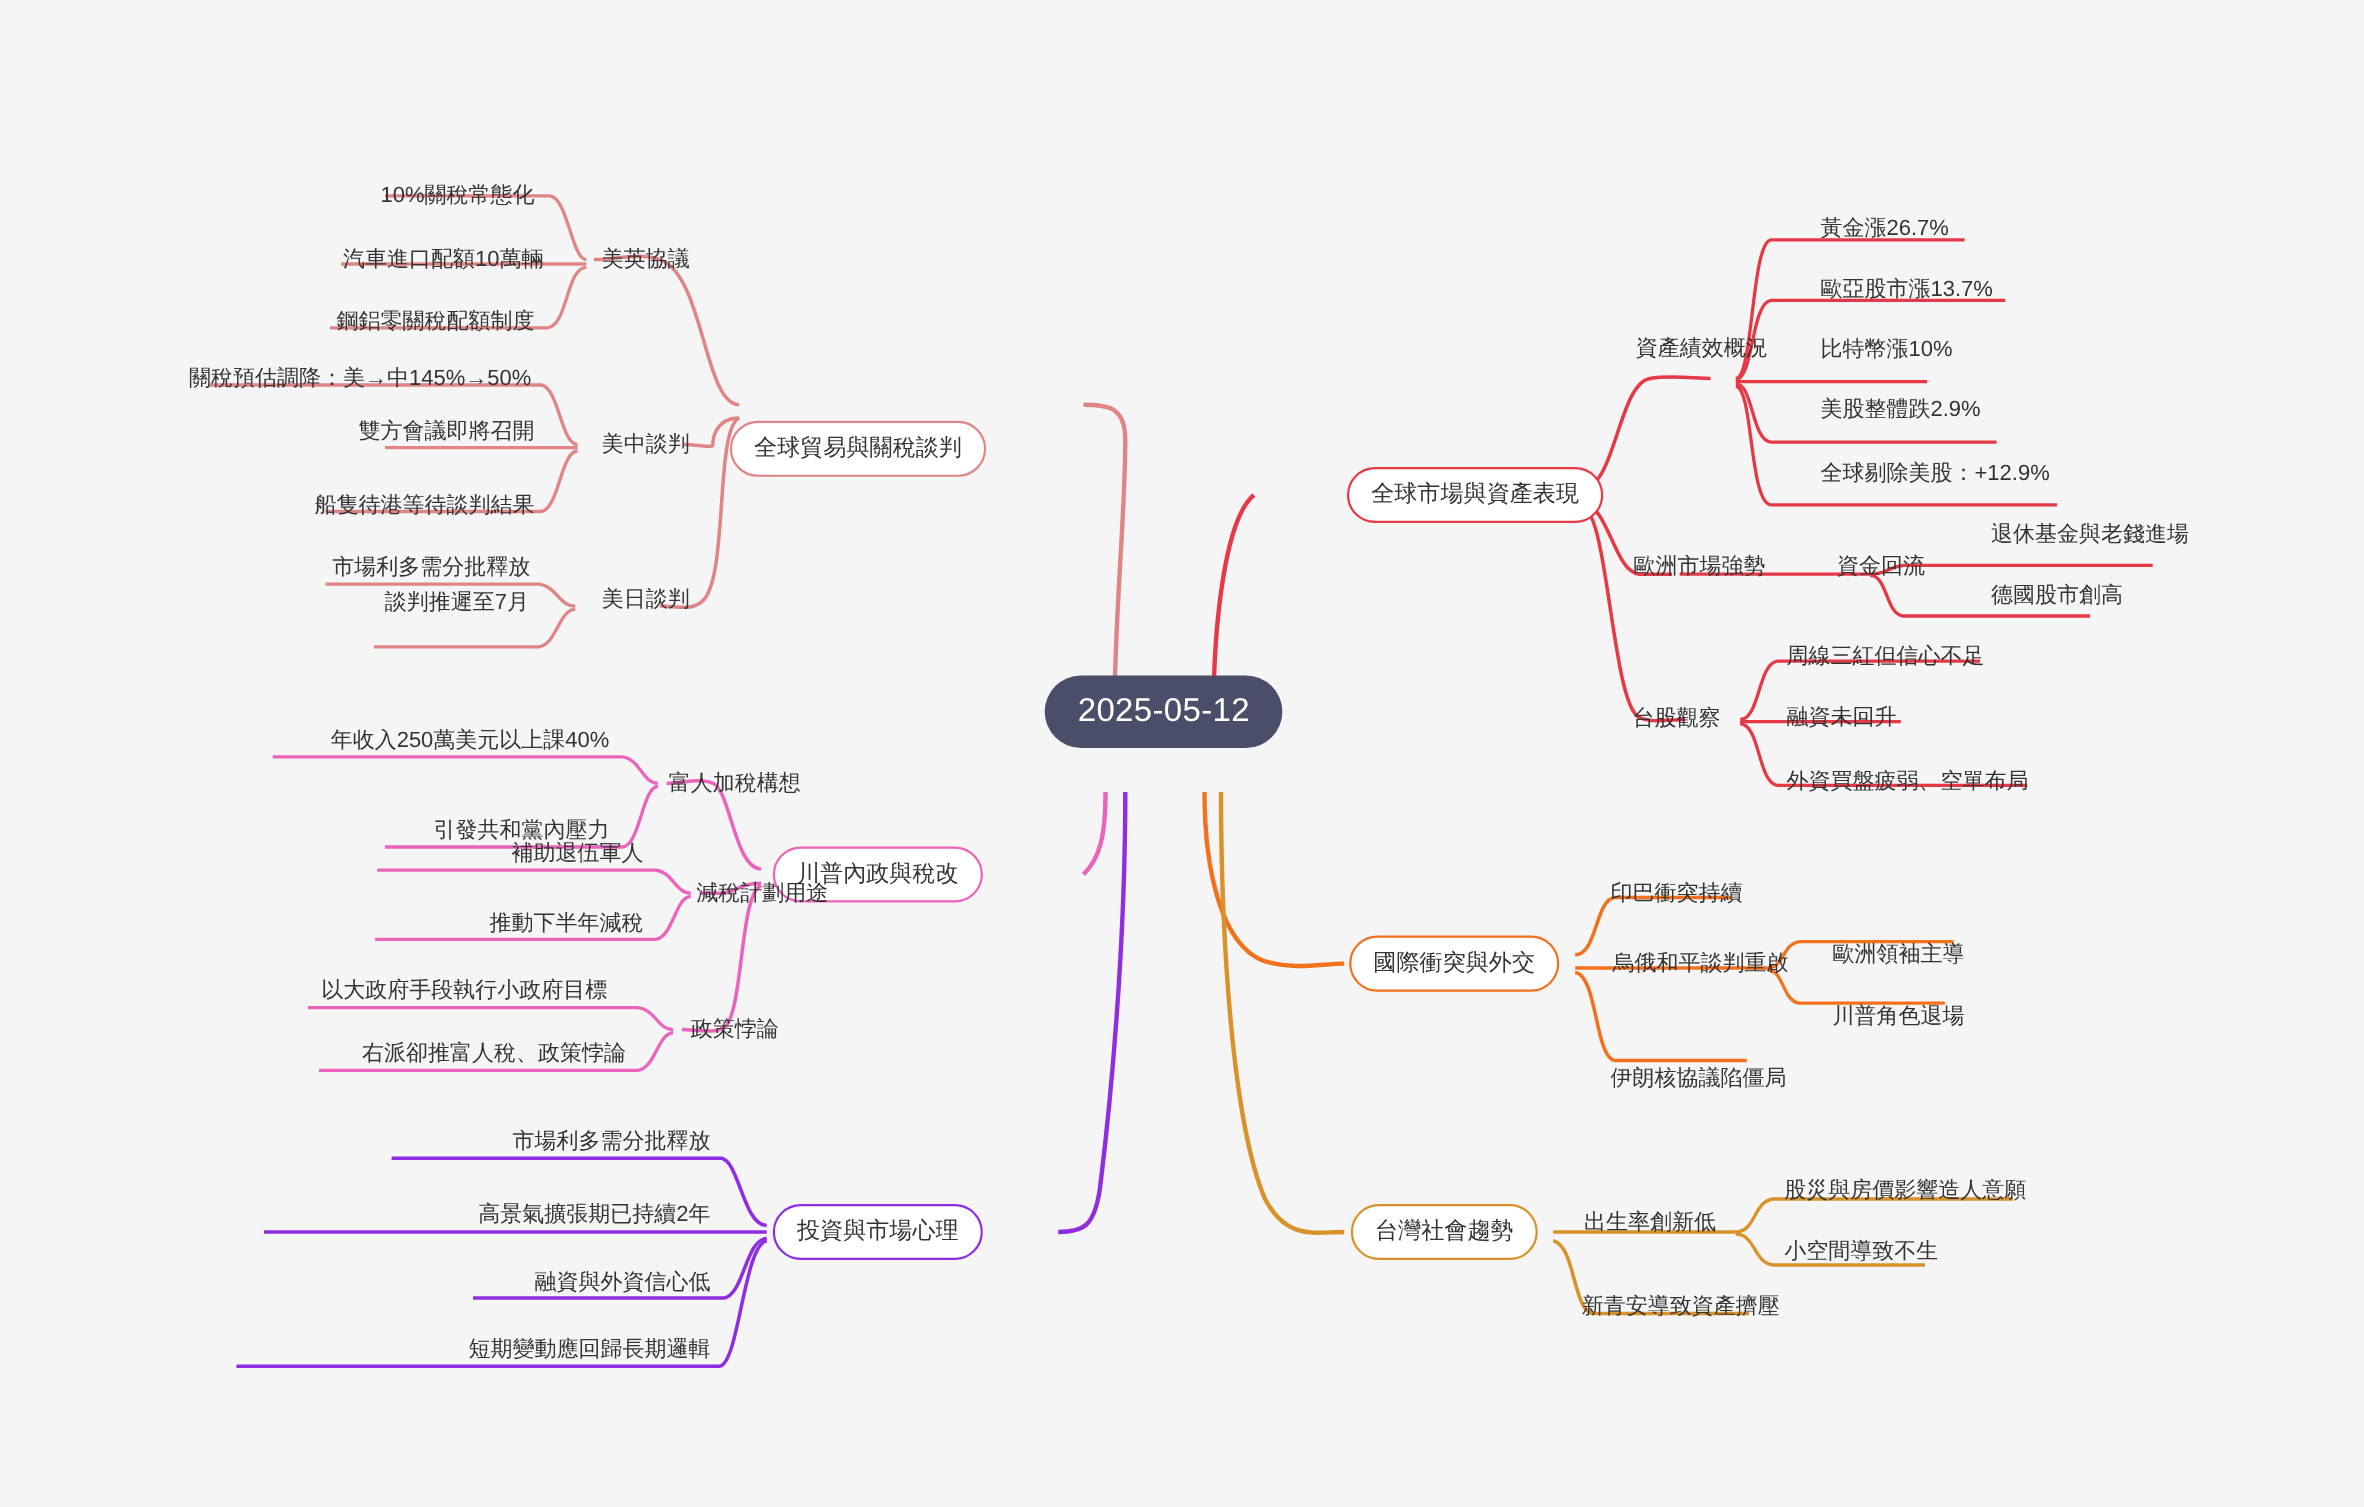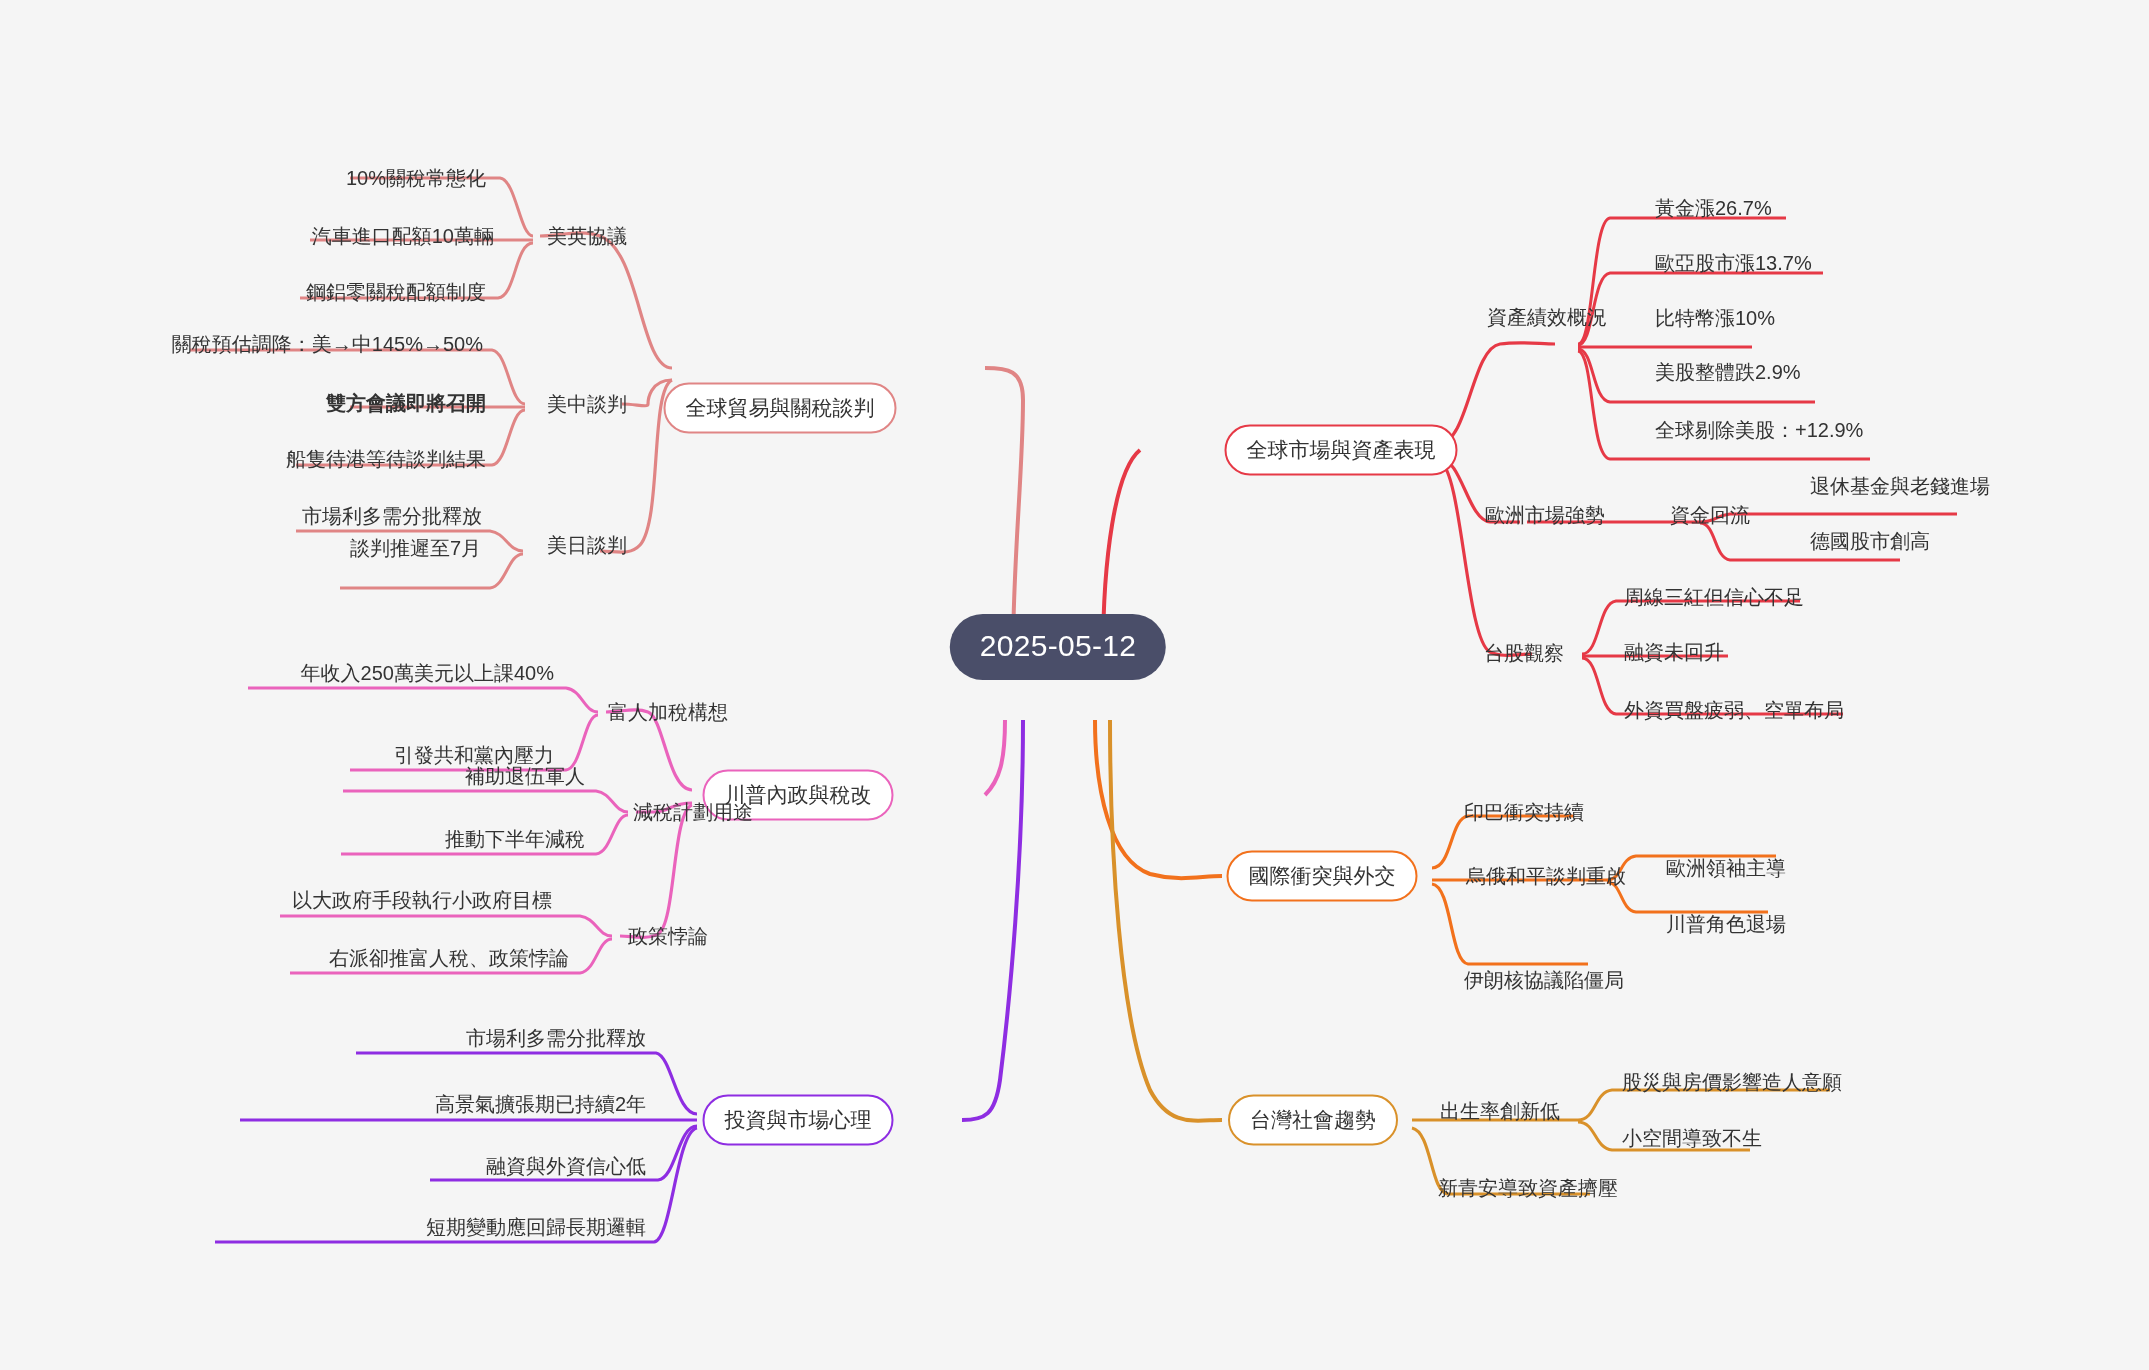--- a/index.html
+++ b/index.html
@@ -180,21 +180,21 @@
 
     <div class="node branch" style="left:780px; top:368px; border-color:#e08585;margin-top:40px;">全球貿易與關稅談判</div>
 
     <div class="node sub" style="left:587px; top:236px;">美英協議</div>
     <div class="node leaf align-right" style="left:490px; top:178px;">10%關稅常態化</div>
     <div class="node leaf align-right" style="left:498px; top:236px;">汽車進口配額10萬輛</div>
     <div class="node leaf align-right" style="left:490px; top:292px;">鋼鋁零關稅配額制度</div>
 
     <div class="node sub" style="left:587px; top:404px;">美中談判</div>
     <div class="node leaf align-right" style="left:487px; top:344px;">關稅預估調降：美→中145%→50%</div>
-    <div class="node leaf align-right" style="left:490px; top:403px;font-weight:bold;">雙方會議即將召開</div>
+    <div class="node leaf align-right" style="left:490px; top:392px;">雙方會議即將召開</div>
     <div class="node leaf align-right" style="left:490px; top:459px;">船隻待港等待談判結果</div>
 
     <div class="node sub" style="left:587px; top:545px;">美日談判</div>
     <div class="node leaf align-right" style="left:486px; top:516px;">市場利多需分批釋放</div>
     <div class="node leaf align-right" style="left:485px; top:548px;">談判推遲至7月</div>
 
     <div class="node branch" style="left:798px; top:795px; border-color:#ea63bc;">川普內政與稅改</div>
 
     <div class="node sub" style="left:668px; top:712px;">富人加稅構想</div>
     <div class="node leaf align-right" style="left:558px; top:673px;">年收入250萬美元以上課40%</div>

